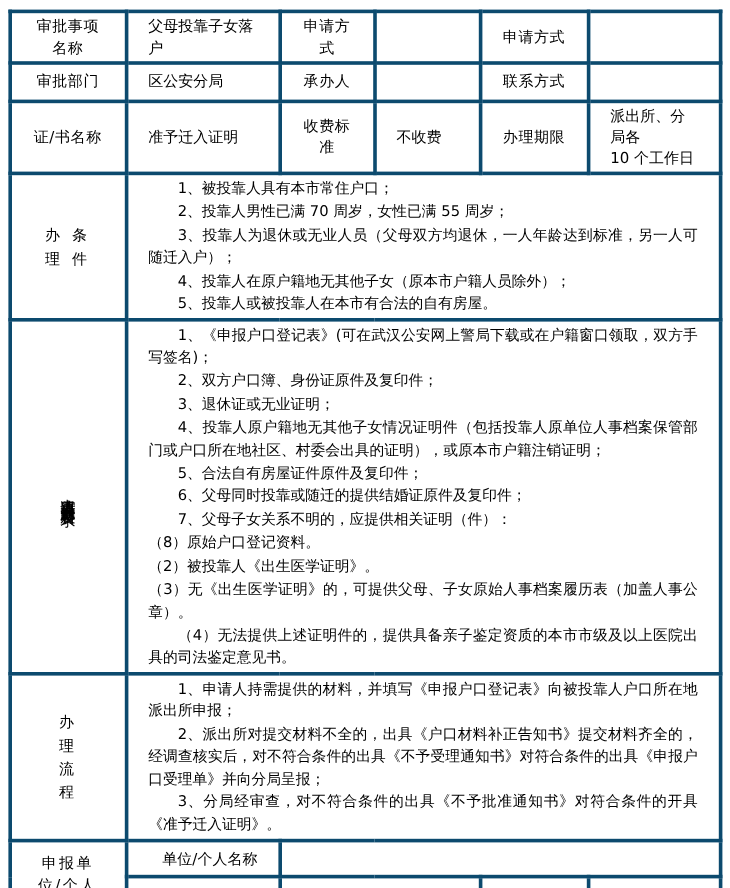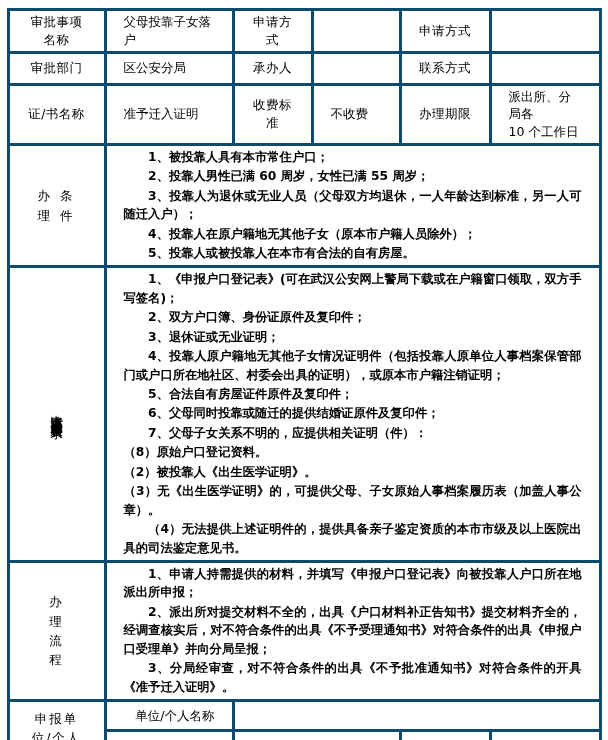--- a/index.html
+++ b/index.html
@@ -90,21 +90,20 @@
   .body-cell {
     vertical-align: top;
     padding: 6px 5px 6px 4px;
   }
   .body-cell p {
     margin: 0 0 1px 0;
     font-size: 12.3px;
     line-height: 1.5;
     text-indent: 2em;
     text-align: justify;
-    font-weight: bold;
   }
   .body-cell p.cont {
     text-indent: 0;
   }
   .body-cell p.sub {
     text-indent: 2em;
   }
 
   
   .ai-label { text-align: right; }
@@ -159,21 +158,21 @@
         </td>
       </tr>
 
       <tr>
         <td class="side-label" style="height:112px">
           <span class="side-pairs">办 条
 理 件</span>
         </td>
         <td class="body-cell" colspan="5">
           <p>1、被投靠人具有本市常住户口；</p>
-          <p>2、投靠人男性已满 60 周岁，女性已满 55 周岁；</p>
+          <p>2、投靠人男性已满 70 周岁，女性已满 55 周岁；</p>
           <p>3、投靠人为退休或无业人员（父母双方均退休，一人年龄达到标准，另一人可随迁入户）；</p>
           <p>4、投靠人在原户籍地无其他子女（原本市户籍人员除外）；</p>
           <p>5、投靠人或被投靠人在本市有合法的自有房屋。</p>
         </td>
       </tr>
 
       <tr>
         <td class="side-label" style="height:235px">
           <span class="side-vertical">申请人需要提供的材料及要求</span>
         </td>

